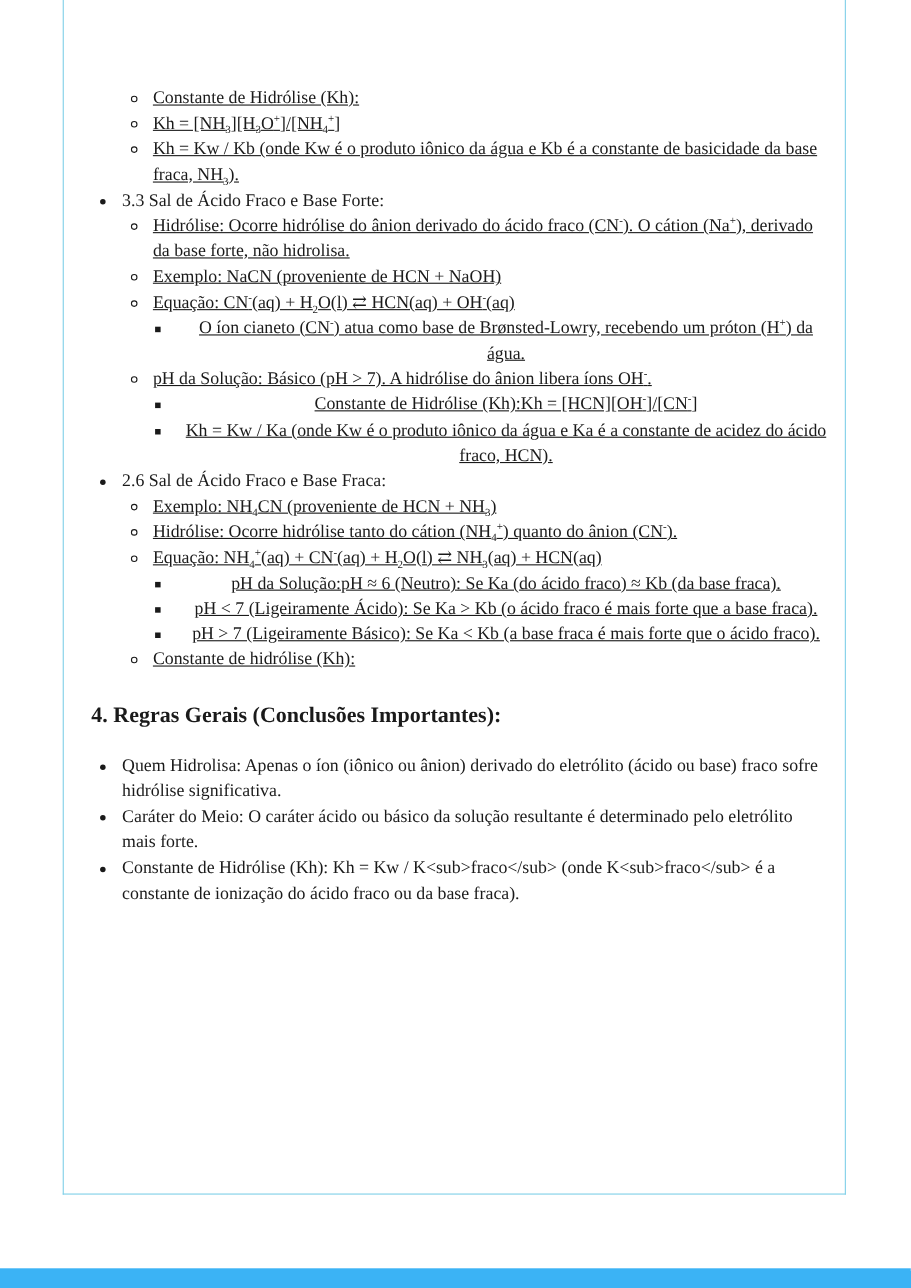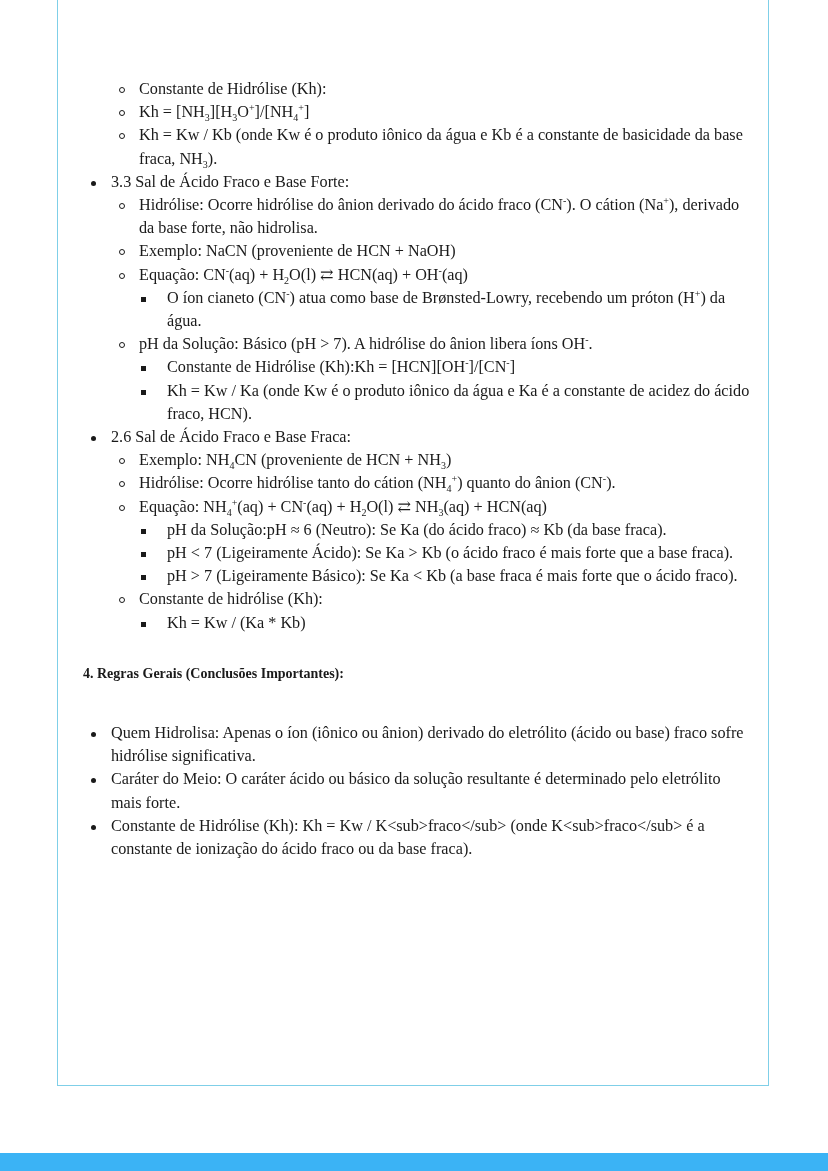--- a/index.html
+++ b/index.html
@@ -4,26 +4,26 @@
 <style>
   html, body { margin:0; padding:0; background:#ffffff; }
   body { width:828px; height:1171px; position:relative; overflow:hidden;
          font-family:"Liberation Serif","DejaVu Serif",serif; color:#1a1a1a; }
   .page-frame { position:absolute; left:57px; top:-2px; width:712px; height:1088px;
                 border:1.5px solid #7fcfe8; border-top:none; box-sizing:border-box; }
   .content { position:absolute; left:83px; top:78px; width:670px; font-size:16.2px; line-height:23.2px; }
   ul { list-style:none; margin:0; padding:0; }
   li { position:relative; }
   .l1 > li { padding-left:28px; }
-  .l2 > li { padding-left:28px; }
-  .l3 > li { padding-left:28px; }
+  .l2 > li { padding-left:28px;text-decoration:underline; }
+  .l3 > li { padding-left:28px;text-align:center; }
   .l1 > li::before { content:""; position:absolute; left:8px; top:10px; width:5px; height:5px; border-radius:50%; background:#1a1a1a; }
   .l2 > li::before { content:""; position:absolute; left:8px; top:9px; width:5px; height:5px; border-radius:50%; border:1.2px solid #1a1a1a; box-sizing:border-box; width:6px; height:6px; background:transparent; }
   .l3 > li::before { content:""; position:absolute; left:2px; top:10px; width:5px; height:5px; background:#1a1a1a; }
-  .section-title { font-weight:bold; margin:27px 0 37px 0; font-size:14px; }
+  .section-title { font-weight:bold; margin:27px 0 23px 0; font-size:20px; }
   sub, sup { font-size:10px; line-height:0; }
   .bottom-bar { position:absolute; left:0; top:1153px; width:828px; height:18px; background:#3bb3f5; }
 </style>
 </head>
 <body>
 
 <div class="page-frame"></div>
 
 <div class="content">
   <ul class="l1">
@@ -60,23 +60,20 @@
         <li>Exemplo: NH<sub>4</sub>CN (proveniente de HCN + NH<sub>3</sub>)</li>
         <li>Hidrólise: Ocorre hidrólise tanto do cátion (NH<sub>4</sub><sup>+</sup>) quanto do ânion (CN<sup>-</sup>).</li>
         <li>Equação: NH<sub>4</sub><sup>+</sup>(aq) + CN<sup>-</sup>(aq) + H<sub>2</sub>O(l) ⇄ NH<sub>3</sub>(aq) + HCN(aq)
           <ul class="l3">
             <li>pH da Solução:pH ≈ 6 (Neutro): Se Ka (do ácido fraco) ≈ Kb (da base fraca).</li>
             <li>pH &lt; 7 (Ligeiramente Ácido): Se Ka &gt; Kb (o ácido fraco é mais forte que a base fraca).</li>
             <li>pH &gt; 7 (Ligeiramente Básico): Se Ka &lt; Kb (a base fraca é mais forte que o ácido fraco).</li>
           </ul>
         </li>
         <li><span>Constante de hidrólise (Kh):</span>
-          <ul class="l3">
-            <li>Kh = Kw / (Ka * Kb)</li>
-          </ul>
         </li>
       </ul>
     </li>
   </ul>
 
   <div class="section-title">4. Regras Gerais (Conclusões Importantes):</div>
 
   <ul class="l1">
     <li>Quem Hidrolisa: Apenas o íon (iônico ou ânion) derivado do eletrólito (ácido ou base) fraco sofre hidrólise significativa.</li>
     <li>Caráter do Meio: O caráter ácido ou básico da solução resultante é determinado pelo eletrólito mais forte.</li>

